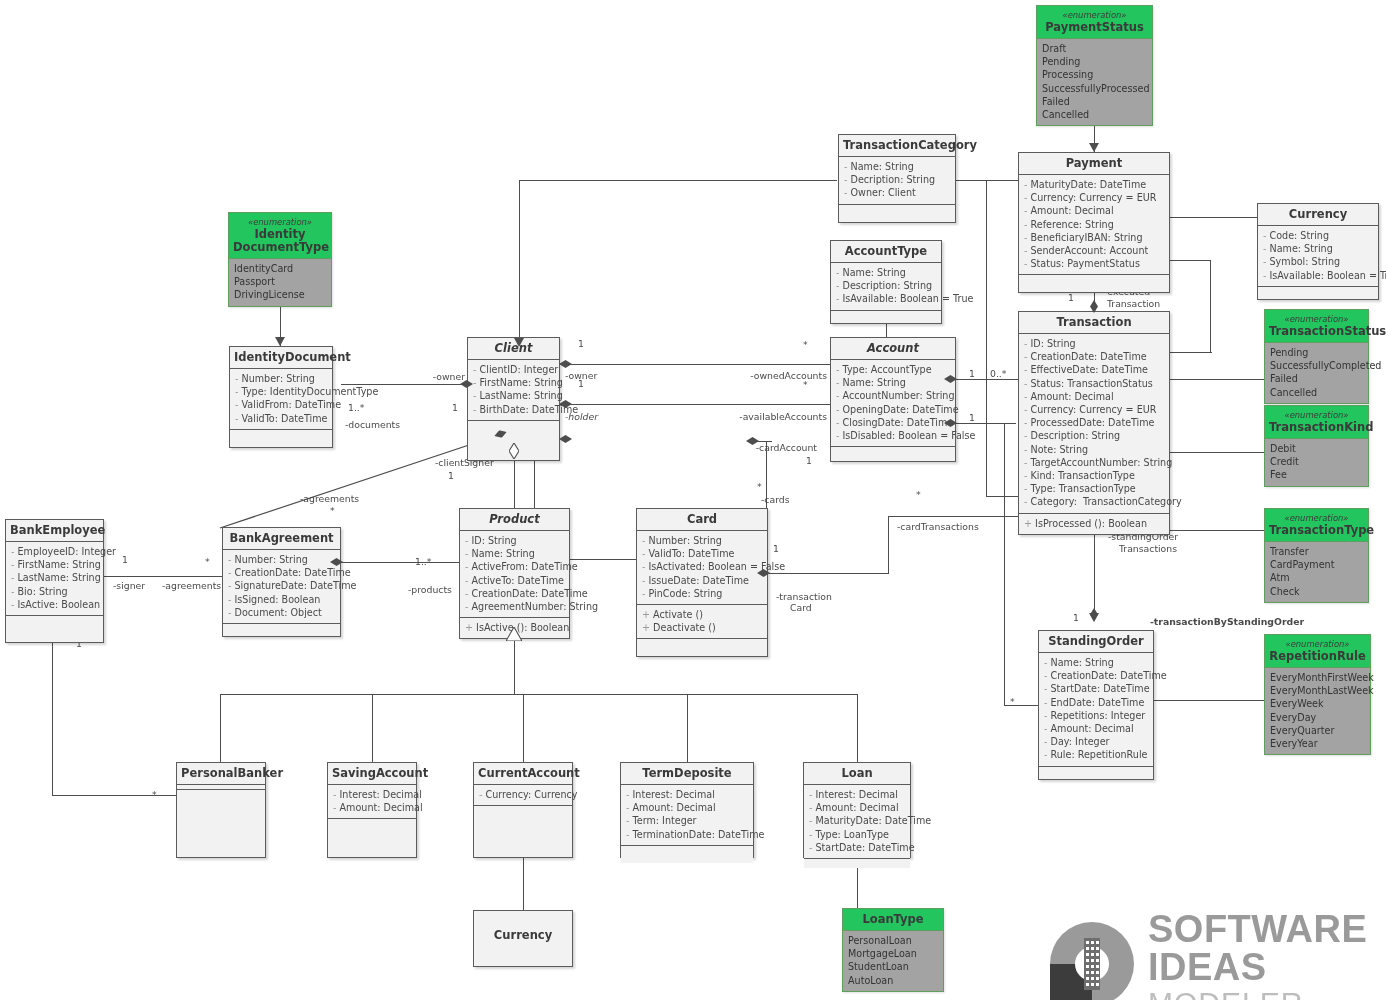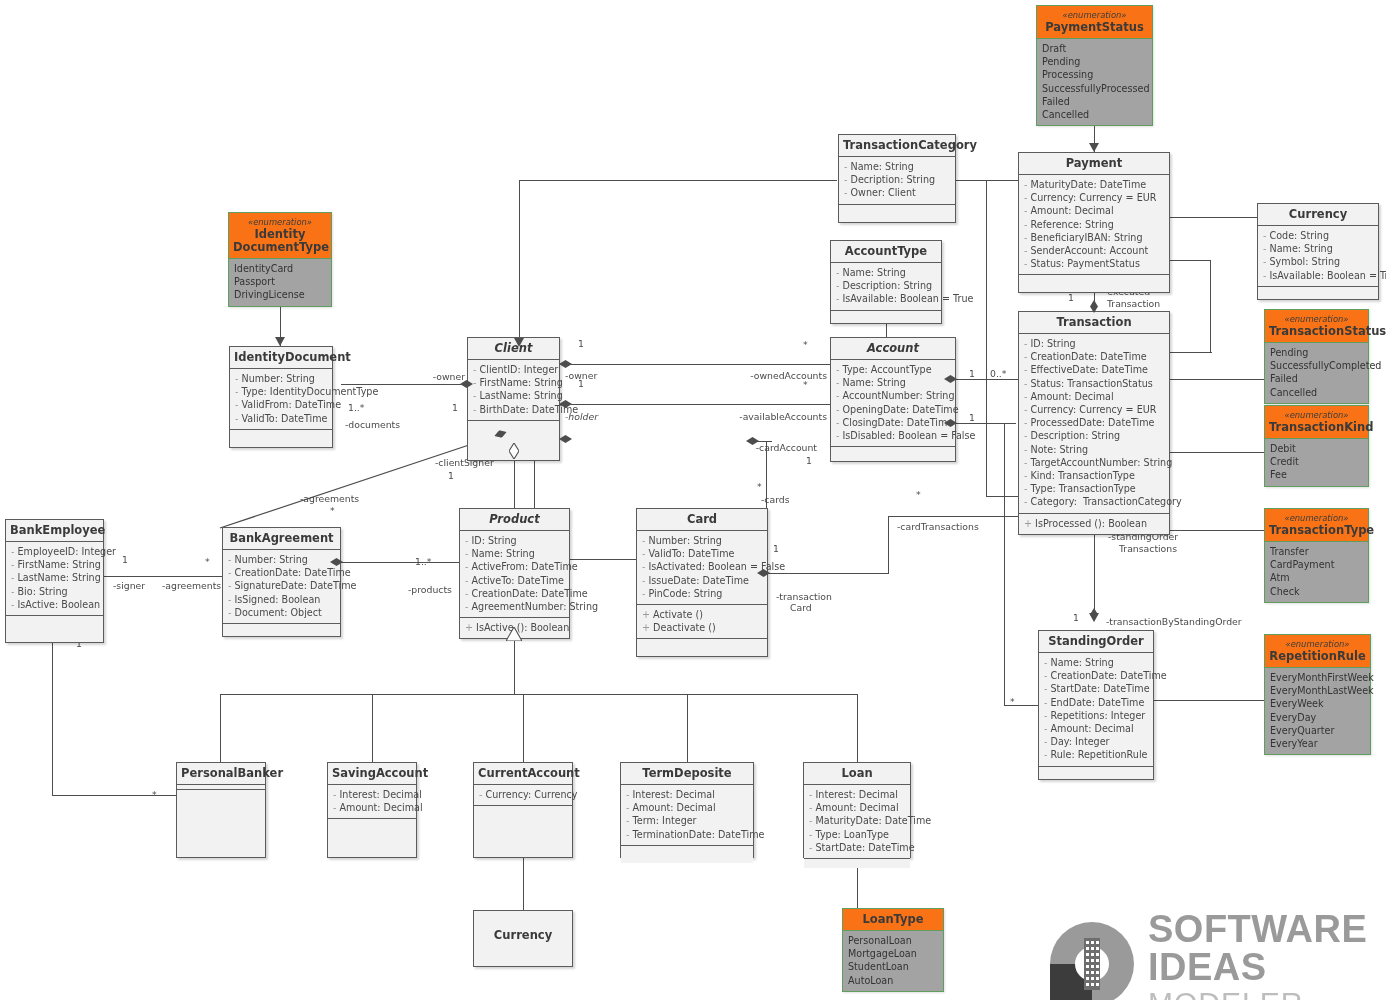--- a/index.html
+++ b/index.html
@@ -35,21 +35,21 @@
     text-align: center;
     font-weight: bold;
     font-size: 11.5px;
     color: #3a3a3a;
     padding: 4px 4px 4px 4px;
     line-height: 13px;
     border-bottom: 1.4px solid #5b5b5b;
     background: #f2f2f2;
   }
   .node.enum .title {
-    background: #f97316;
+    background: #22c55e;
     border-bottom-color: #5f9e5f;
   }
   .node .title.abstract { font-style: italic; }
   .node .stereo {
     display: block;
     font-weight: normal;
     font-style: italic;
     font-size: 8.4px;
     color: #3c3c3c;
     line-height: 11px;
@@ -654,21 +654,21 @@
 
   <div class="lbl" style="left:969px; top:368px;">1</div>
   <div class="lbl" style="left:990px; top:368px;">0..*</div>
   <div class="lbl" style="left:969px; top:412px;">1</div>
 
   <div class="lbl" style="left:1089px; top:525px;">*</div>
   <div class="lbl" style="left:1108px; top:531px;">-standingOrder</div>
   <div class="lbl" style="left:1119px; top:543px;">Transactions</div>
 
   <div class="lbl" style="left:1073px; top:612px;">1</div>
-  <div class="lbl" style="left:1106px; top:616px;">-transactionByStandingOrder</div>
+  <div class="lbl" style="left:1150px; top:616px;font-weight:bold;">-transactionByStandingOrder</div>
   <div class="lbl" style="left:1010px; top:696px;">*</div>
 
   <div id="logo" style="left:1046px; top:910px;">
     <div class="mark">
       <svg width="92" height="92" viewBox="0 0 92 92">
         <path d="M46 4 A42 42 0 0 1 88 46 L62 46 A16 16 0 0 0 46 30 Z" fill="#9a9a9a"></path>
         <path d="M88 46 A42 42 0 0 1 46 88 L46 62 A16 16 0 0 0 62 46 Z" fill="#9a9a9a"></path>
         <path d="M46 88 A42 42 0 0 1 4 46 L30 46 A16 16 0 0 0 46 62 Z" fill="#3c3c3c"></path>
         <path d="M4 46 A42 42 0 0 1 46 4 L46 30 A16 16 0 0 0 30 46 Z" fill="#9a9a9a"></path>
         <rect x="4" y="46" width="42" height="42" fill="#3c3c3c"></rect>

